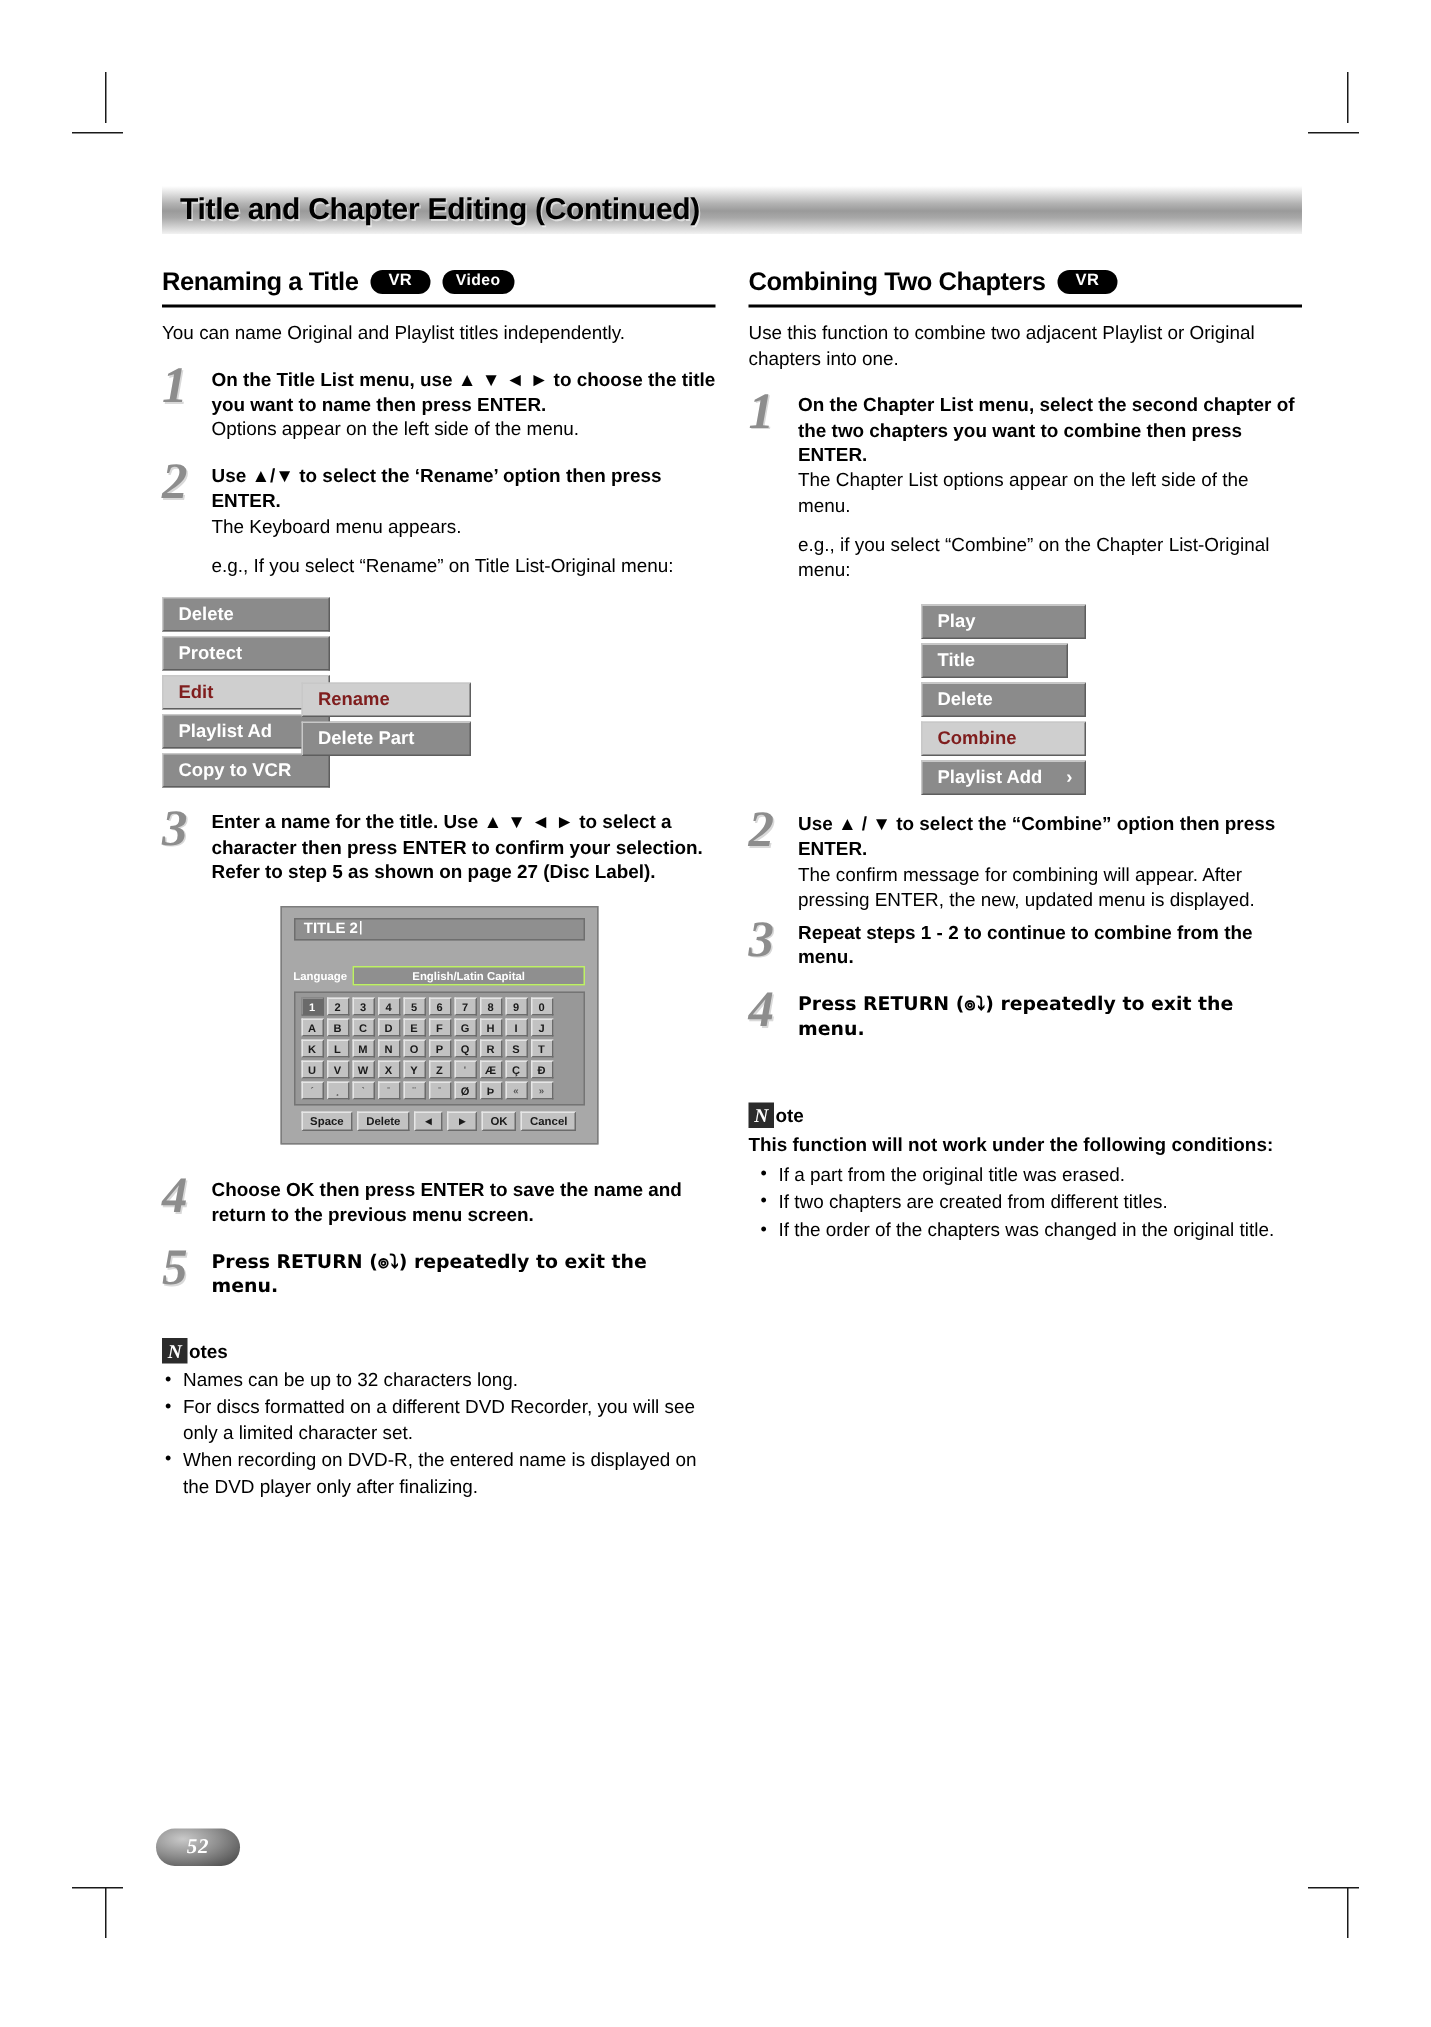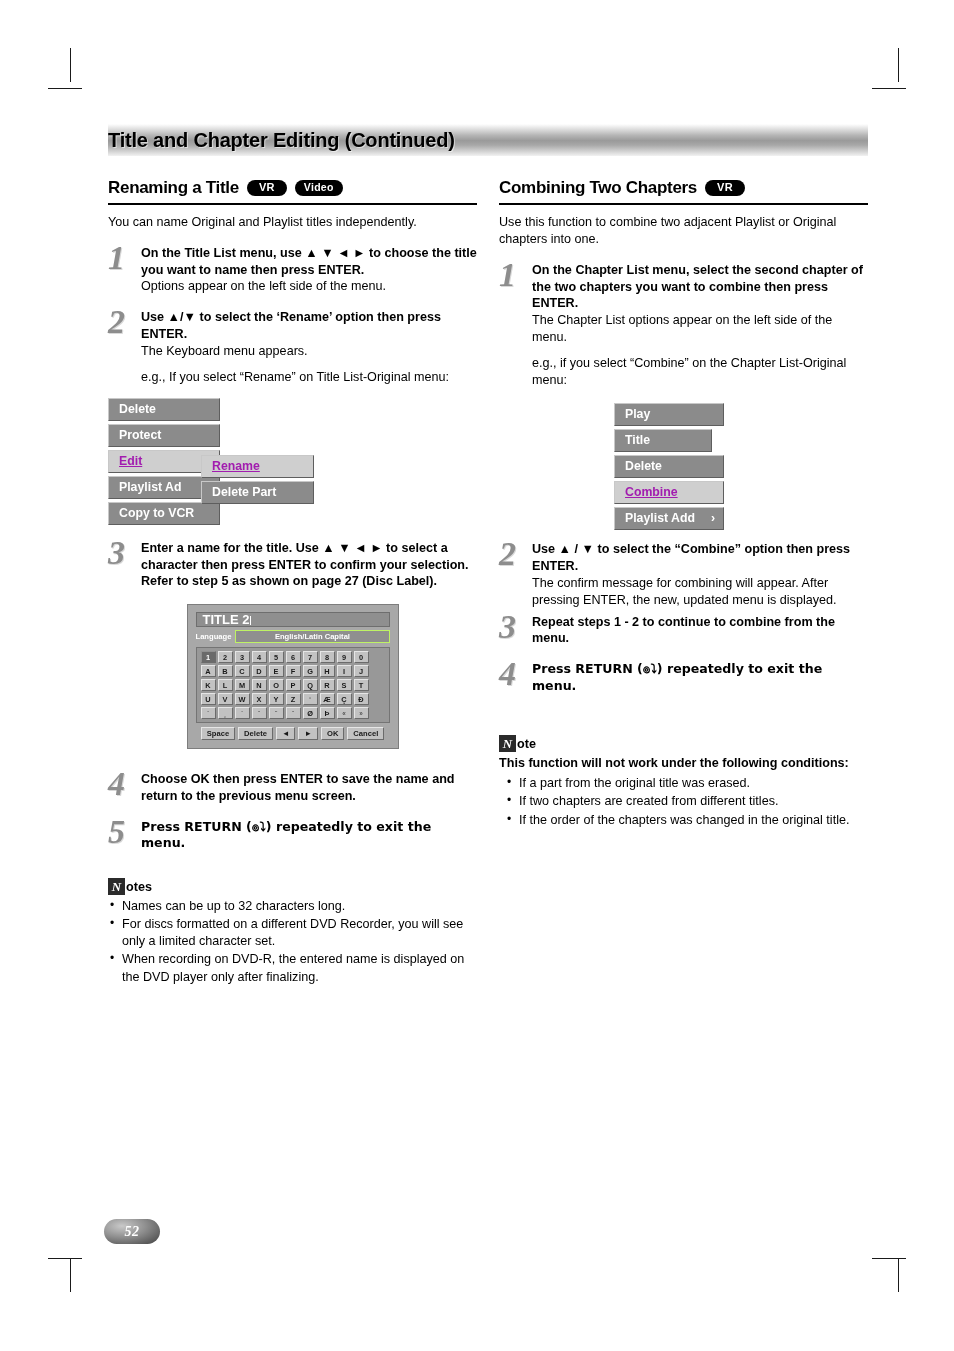--- a/index.html
+++ b/index.html
@@ -30,20 +30,21 @@
   }
 
   
   .header-bar {
     height: 32px;
     background: linear-gradient(to bottom,
       #ffffff 0%, #e3e3e3 14%, #b4b4b4 36%,
       #9a9a9a 52%, #a8a8a8 66%, #cfcfcf 84%, #f2f2f2 100%);
     display: flex;
     align-items: center;
+    padding-left: 12px;
     box-sizing: border-box;
   }
   .header-bar .title {
     font-size: 20px;
     font-weight: bold;
     letter-spacing: -0.2px;
     color: #000;
     text-shadow: 1px 1px 0 rgba(255,255,255,0.55);
   }
 
@@ -134,43 +135,43 @@
     font-weight: bold;
     padding-left: 10px;
     border-top: 1px solid #c8c8c8;
     border-left: 1px solid #c8c8c8;
     border-right: 1px solid #5e5e5e;
     border-bottom: 1px solid #5e5e5e;
     overflow: hidden;
     white-space: nowrap;
   }
   .osd-item.norm { background: #8b8b8b; color: #ffffff; }
-  .osd-item.sel  { background: #cfcfcf; color: #a21caf; text-decoration: underline; }
+  .osd-item.sel  { background: #cfcfcf; color: #7f1d1d; }
   .osd-arrow { float: right; margin-right: 8px; font-weight: bold; }
 
   
   .kb {
     margin: 14px auto 0 auto;
     width: 212px;
     background: #a8a8a8;
     border: 1px solid #7d7d7d;
     padding: 7px 8px 8px 8px;
     box-sizing: border-box;
   }
   .kb-title {
     background: #8f8f8f;
     border: 1px solid #6e6e6e;
     height: 15px;
     line-height: 14px;
-    font-size: 13px;
+    font-size: 10px;
     font-weight: bold;
     color: #ffffff;
     padding-left: 6px;
     box-sizing: border-box;
-    margin-bottom: 3px;
+    margin-bottom: 17px;
   }
   .kb-title .caret {
     display: inline-block;
     width: 1px;
     height: 9px;
     background: #fff;
     vertical-align: -1px;
     margin-left: 1px;
   }
   .kb-lang {

